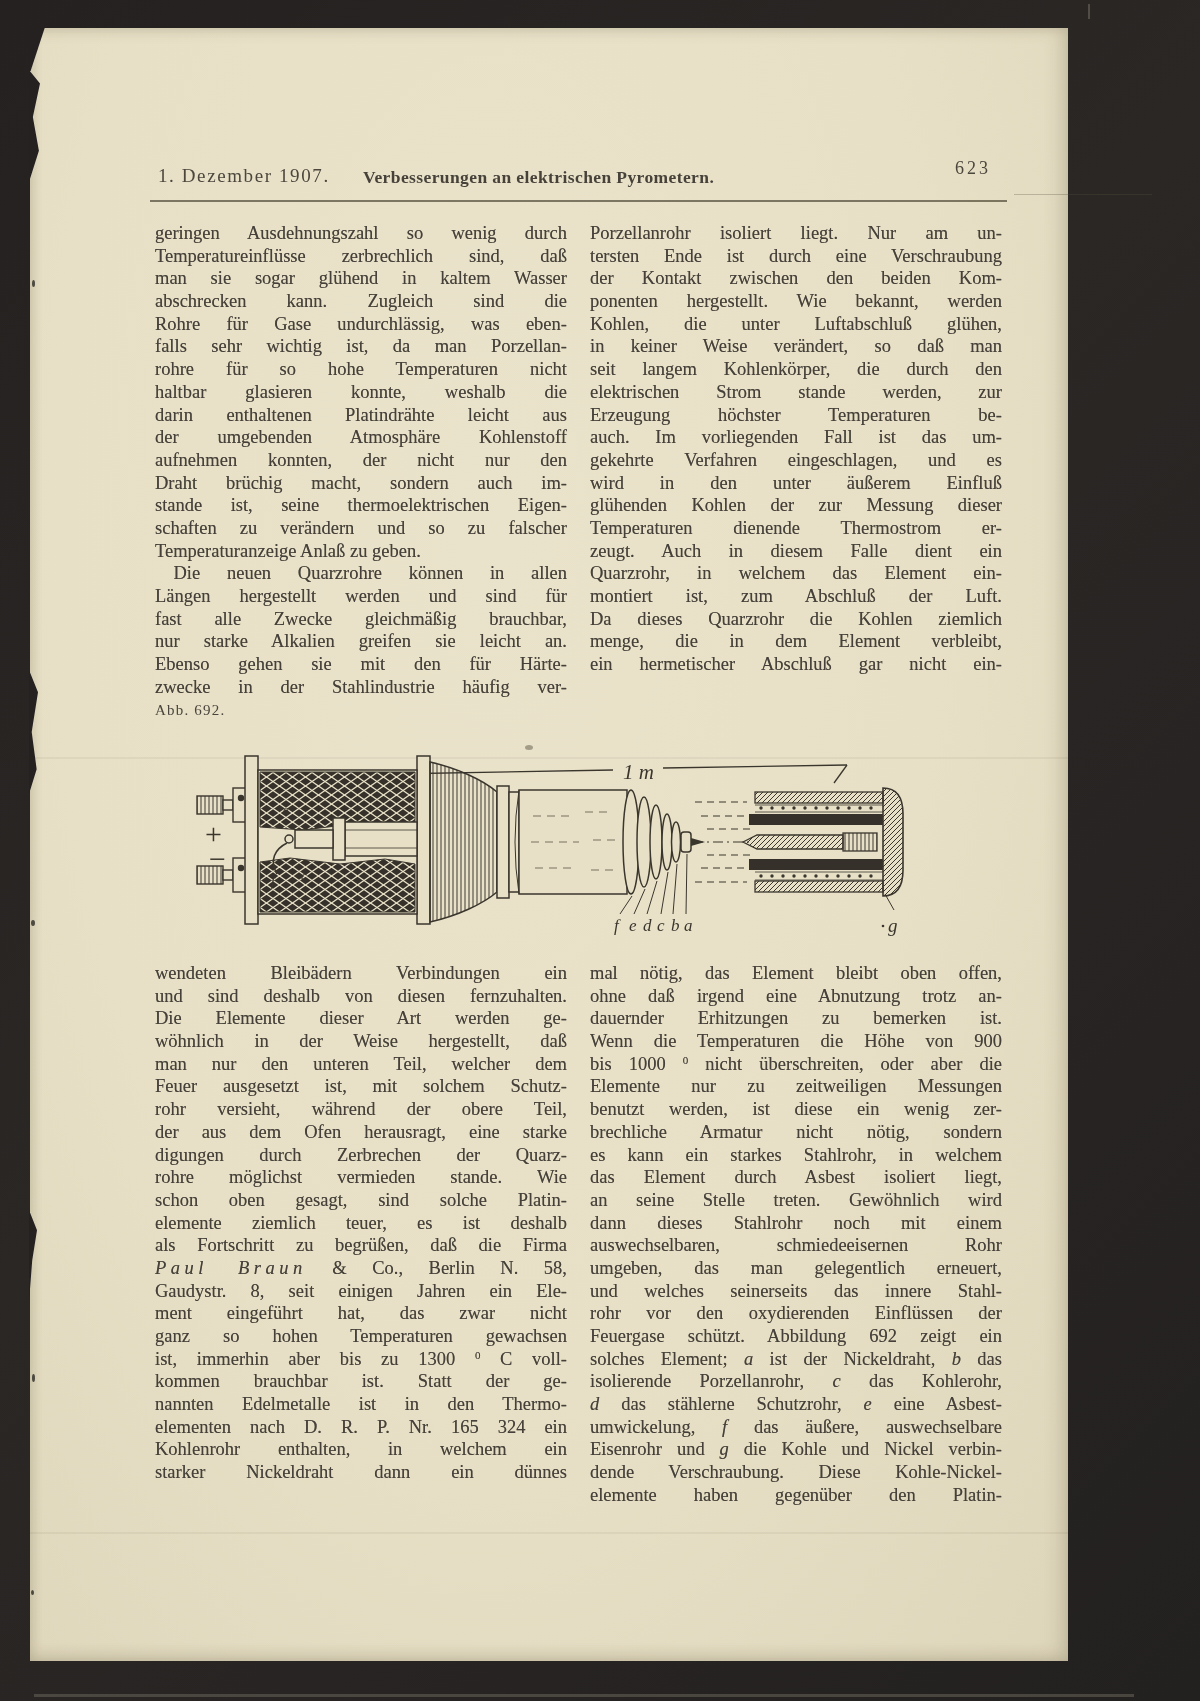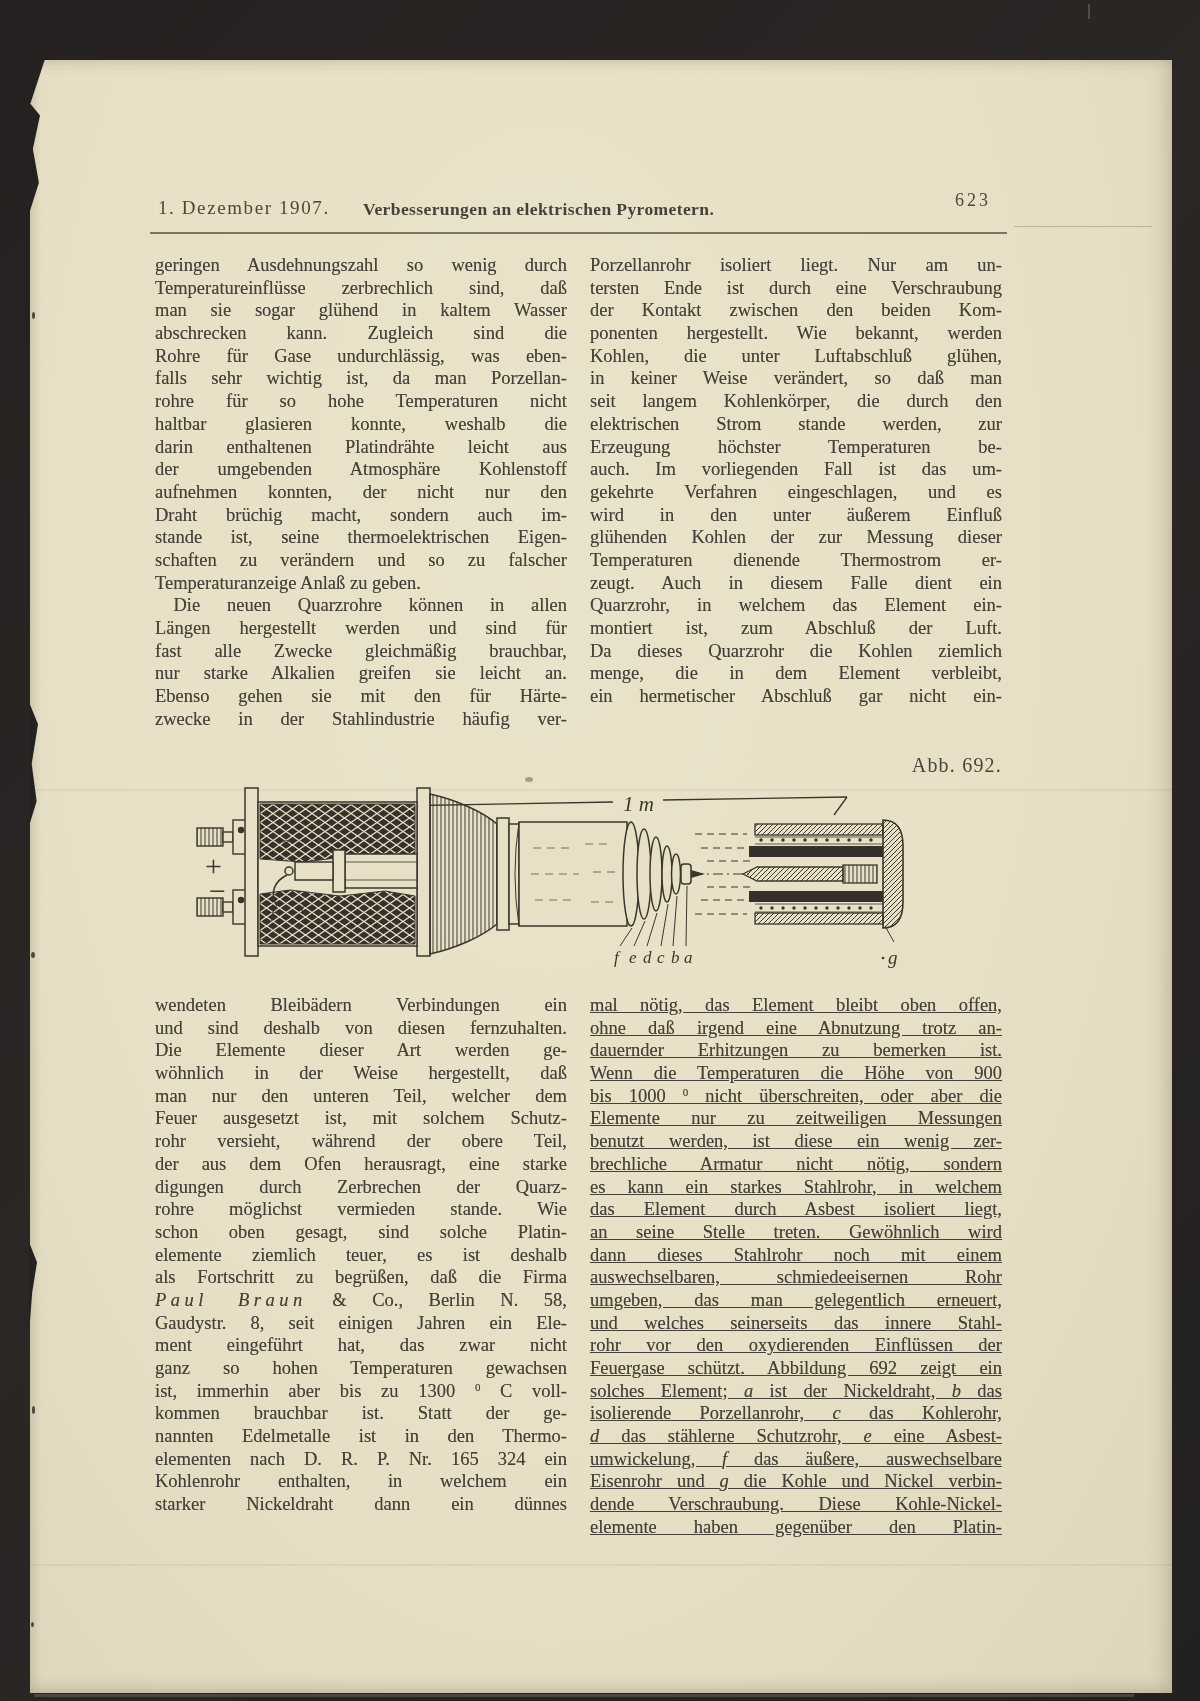--- a/index.html
+++ b/index.html
@@ -1,22 +1,22 @@
 <!DOCTYPE html>
 <html><head>
 <meta charset="utf-8">
 <style>
   html,body{margin:0;padding:0;background:#121110;}
   .stage{position:relative;width:1200px;height:1701px;overflow:hidden;
          background:linear-gradient(135deg,#242120 0%,#2a2725 45%,#232020 100%);
          font-family:"Liberation Serif","DejaVu Serif",serif;}
-  .paper{position:absolute;left:30px;top:28px;width:1142px;height:1633px;
+  .paper{position:absolute;left:30px;top:28px;width:1038px;height:1633px;
          background:radial-gradient(ellipse at 45% 30%, #eae3cb 0%, #e7e0c6 55%, #ded6bb 100%);
          box-shadow:inset -8px 0 18px rgba(80,65,40,.14), inset 0 -6px 14px rgba(80,65,40,.10), inset 4px 2px 10px rgba(80,65,40,.08);
-         color:#45413a;margin-top:32px;}
+         color:#45413a;}
   
   .corner-cut{position:absolute;left:-1px;top:-1px;width:16px;height:44px;background:#242120;
               clip-path:polygon(0 0,100% 0,10% 100%,0 100%);}
   .notch{position:absolute;background:#242120;}
   .n1{left:-1px;top:42px;width:11px;height:112px;clip-path:polygon(0 0,100% 12%,35% 42%,90% 72%,0 100%);}
   .n2{left:-1px;top:642px;width:9px;height:124px;clip-path:polygon(0 0,100% 18%,30% 50%,85% 80%,0 100%);}
   .n3{left:-1px;top:1182px;width:8px;height:92px;clip-path:polygon(0 0,100% 22%,40% 55%,0 100%);}
   .speck{position:absolute;border-radius:50%;background:#1f1d1b;opacity:.75;}
   .s1{left:2px;top:252px;width:3px;height:7px;}
   .s2{left:1px;top:892px;width:4px;height:6px;}
@@ -37,24 +37,24 @@
   .col{position:absolute;width:412px;font-size:18.5px;color:#45413a;
        text-shadow:0 0 .4px rgba(70,64,52,.55);}
   .col .line{line-height:22.7px;height:22.7px;text-align:justify;text-align-last:justify;overflow:visible;}
   .col .line.flush{text-align-last:left;}
   .col sup{font-size:11px;line-height:0;vertical-align:6px;}
   .col i{font-style:italic;}
   .col .sp{letter-spacing:4.5px;font-style:italic;}
   #col-tl{left:125px;top:194px;}
   #col-tr{left:560px;top:194px;}
   #col-bl{left:125px;top:934px;}
-  #col-br{left:560px;top:934px;text-decoration:underline;}
-
-  .fig-caption{position:absolute;left:125px;top:694px;width:847px;text-align:right;
-               font-size:20px;letter-spacing:1.2px;color:#49453c;}
+  #col-br{left:560px;top:934px;}
+
+  .fig-caption{position:absolute;left:125px;top:674px;width:847px;text-align:left;
+               font-size:15px;letter-spacing:1.2px;color:#49453c;}
   .figure{position:absolute;left:165px;top:722px;width:710px;height:192px;}
   .figure text{font-family:"Liberation Serif","DejaVu Serif",serif;}
   .hand{font-style:italic;}
 </style>
 </head>
 <body>
 
 <div class="stage">
   <div class="scratch"></div>
   <div class="bottom-sliver"></div>

